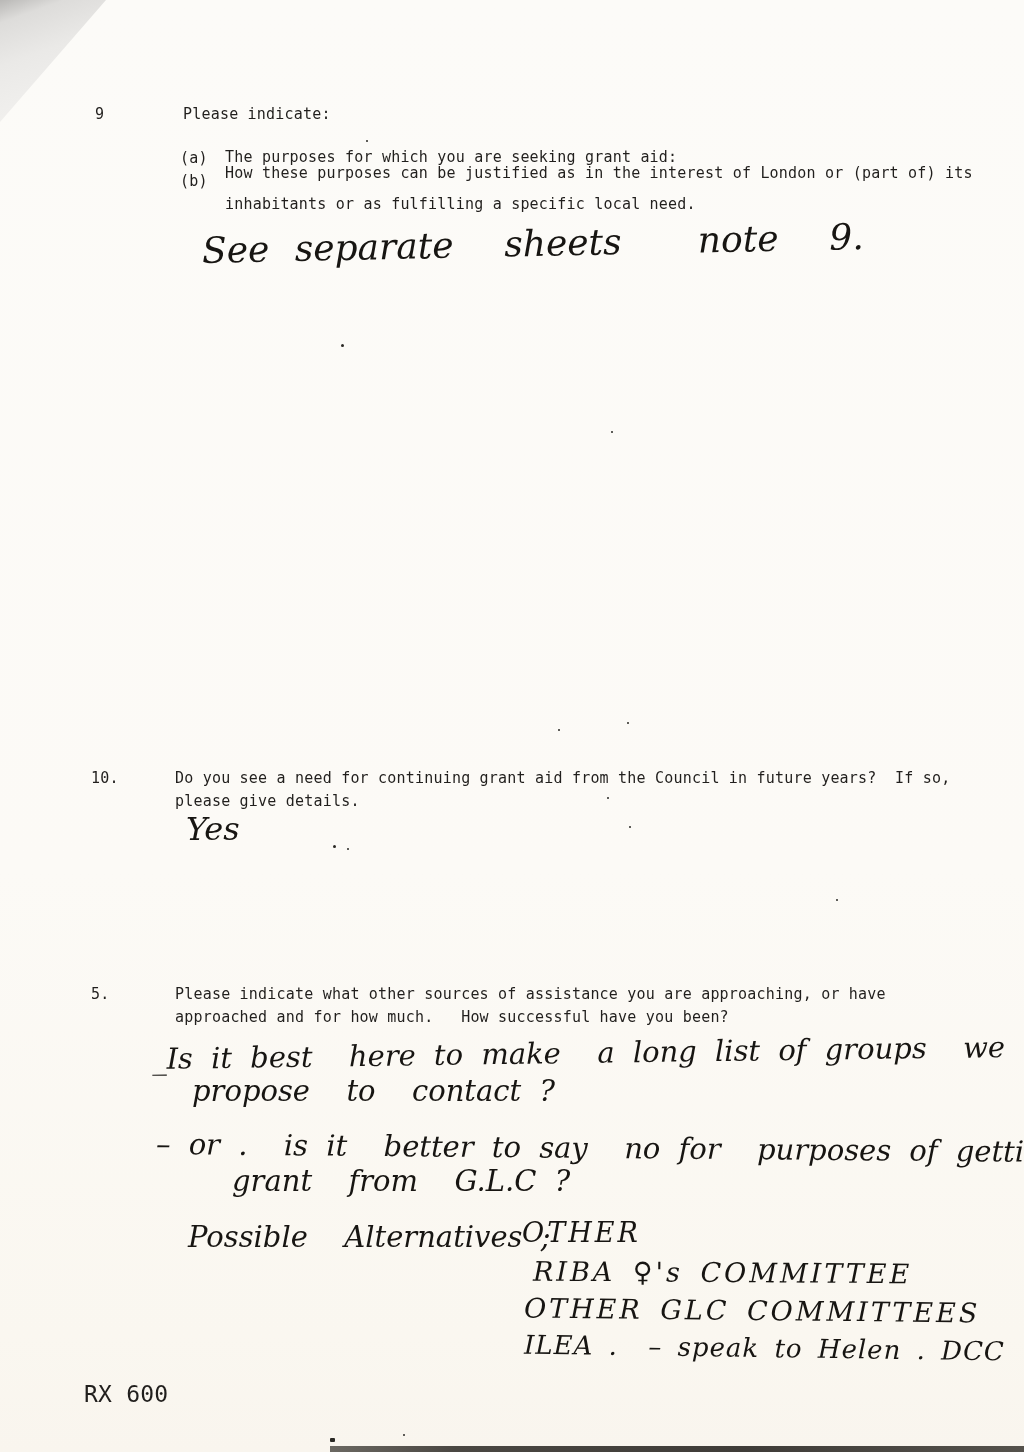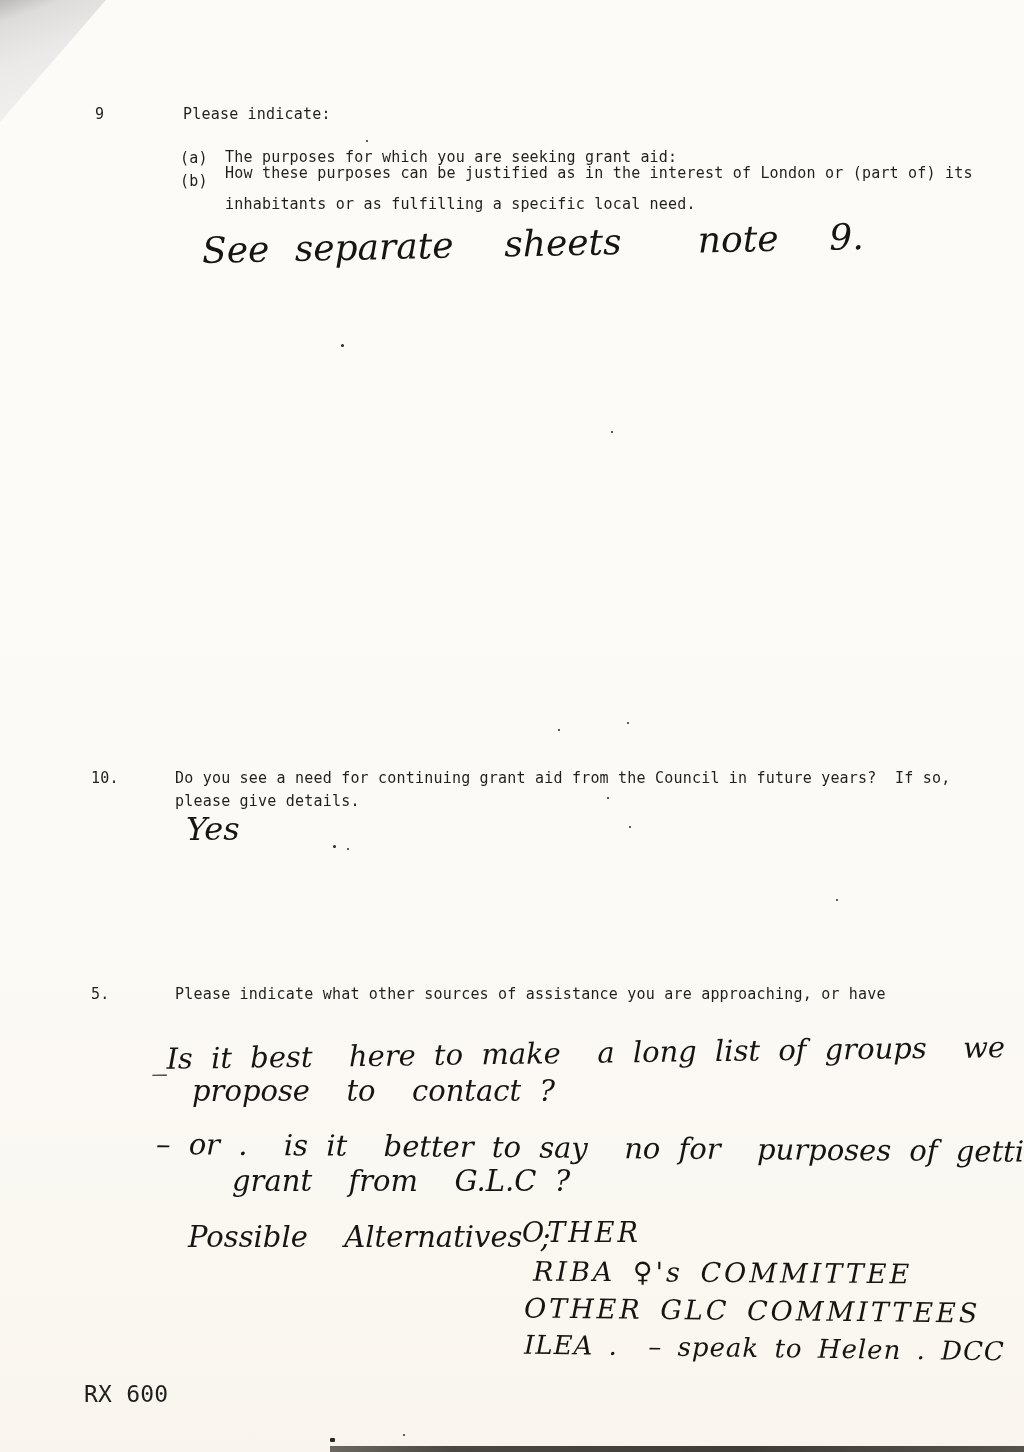--- a/index.html
+++ b/index.html
@@ -74,20 +74,21 @@
   <div class="hand hand-big" style="left:202px; top:224px; transform:rotate(-1.2deg)">See separate  sheets   note  9.</div>
 
   <div class="typed" style="left:91px; top:768px">10.</div>
   <div class="typed" style="left:175px; top:768px">Do you see a need for continuing grant aid from the Council in future years?  If so,</div>
   <div class="typed" style="left:175px; top:791px">please give details.</div>
 
   <div class="hand" style="left:186px; top:812px; font-size:32px">Yes</div>
 
   <div class="typed" style="left:91px; top:984px">5.</div>
   <div class="typed" style="left:175px; top:984px">Please indicate what other sources of assistance you are approaching, or have</div>
+  <div class="typed" style="left:175px; top:1007px">approached and for how much.   How successful have you been?</div>
 
   <div class="hand hand-note" style="left:152px; top:1038px; transform:rotate(-0.8deg)">_Is it best  here to make  a long list of groups  we</div>
   <div class="hand hand-note" style="left:192px; top:1076px">propose  to  contact ?</div>
 
   <div class="hand hand-note" style="left:156px; top:1133px; transform:rotate(0.5deg)">– or .  is it  better to say  no for  purposes of getting</div>
   <div class="hand hand-note" style="left:232px; top:1166px">grant  from  G.L.C ?</div>
 
   <div class="hand hand-note" style="left:188px; top:1222px">Possible  Alternatives ;</div>
 
   <div class="hand hand-caps" style="left:522px; top:1218px">OTHER</div>

